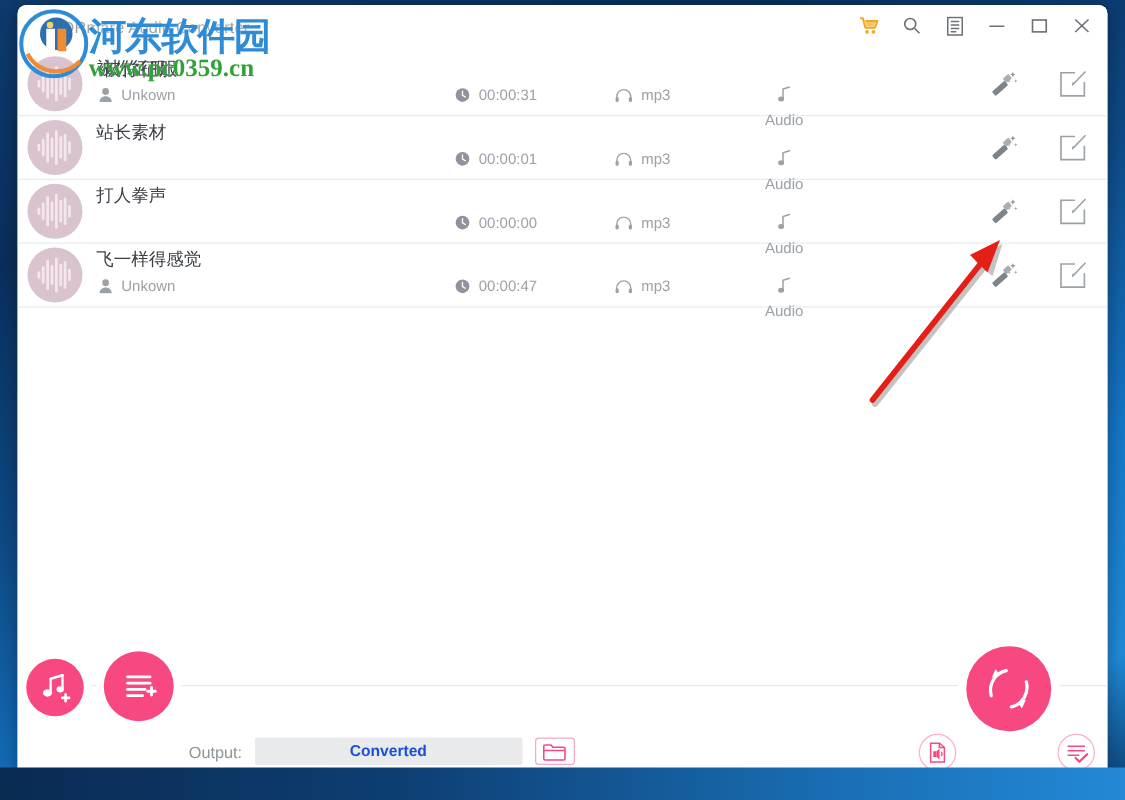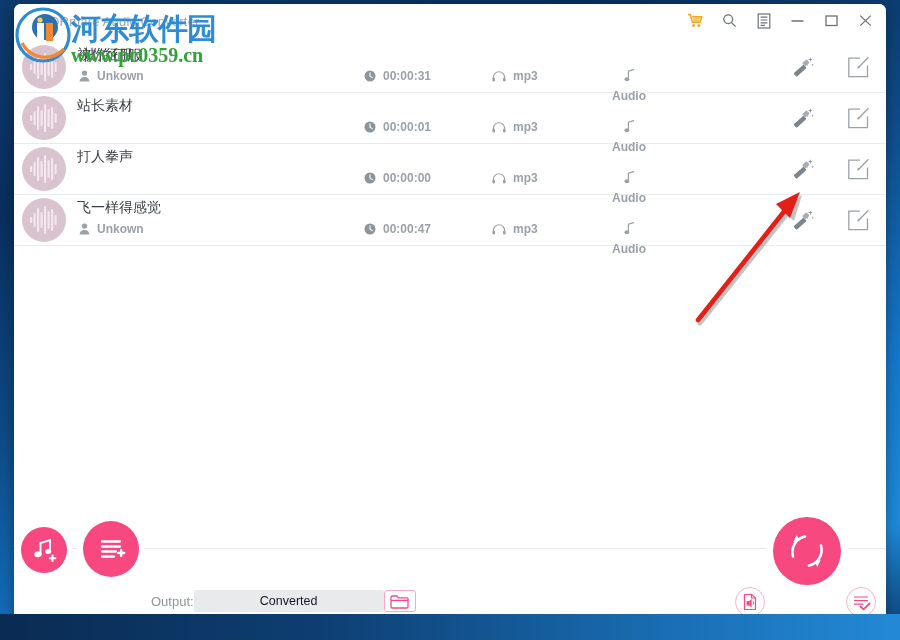--- a/index.html
+++ b/index.html
@@ -125,21 +125,20 @@
     height: 17px;
   }
   .meta {
     position: absolute;
     display: flex;
     align-items: center;
     gap: 7px;
     font-size: 12px;
     color: #9ba1a8;
     white-space: nowrap;
-    font-weight: bold;
   }
   .m-artist   { left: 2px;   width: 210px; }
   .m-duration { left: 287px; }
   .m-format   { left: 415px; }
   .m-type     { left: 535px; flex-direction: column; }
   .meta svg { display: block; flex: 0 0 auto; }
 
   .row-actions {
     position: absolute;
     right: 14px;
@@ -178,36 +177,38 @@
   }
   #btn-add-file   { left: 7px;  top: -22px; width: 46px; height: 46px; }
   #btn-add-folder { left: 69px; top: -28px; width: 56px; height: 56px; }
 
   #output-group {
     position: absolute;
     left: 137px;
     top: 41px;
     display: flex;
     align-items: center;
+    gap: 10px;
   }
   #output-label {
     font-size: 13px;
     color: #8d949b;
   }
   #output-field {
-    width: 190px;
+    width: 214px;
     height: 22px;
     background: #e9eaec;
     border-radius: 2px;
     display: flex;
     align-items: center;
     justify-content: center;
     font-size: 12.5px;
-    color: #0f172a;
+    color: #1d4ed8;
     cursor: pointer;
+    font-weight: bold;
   }
   #btn-browse {
     width: 32px; height: 22px;
     border: 1px solid #f7a8c4;
     border-radius: 3px;
     display: flex;
     align-items: center;
     justify-content: center;
     cursor: pointer;
     background: #fff;

